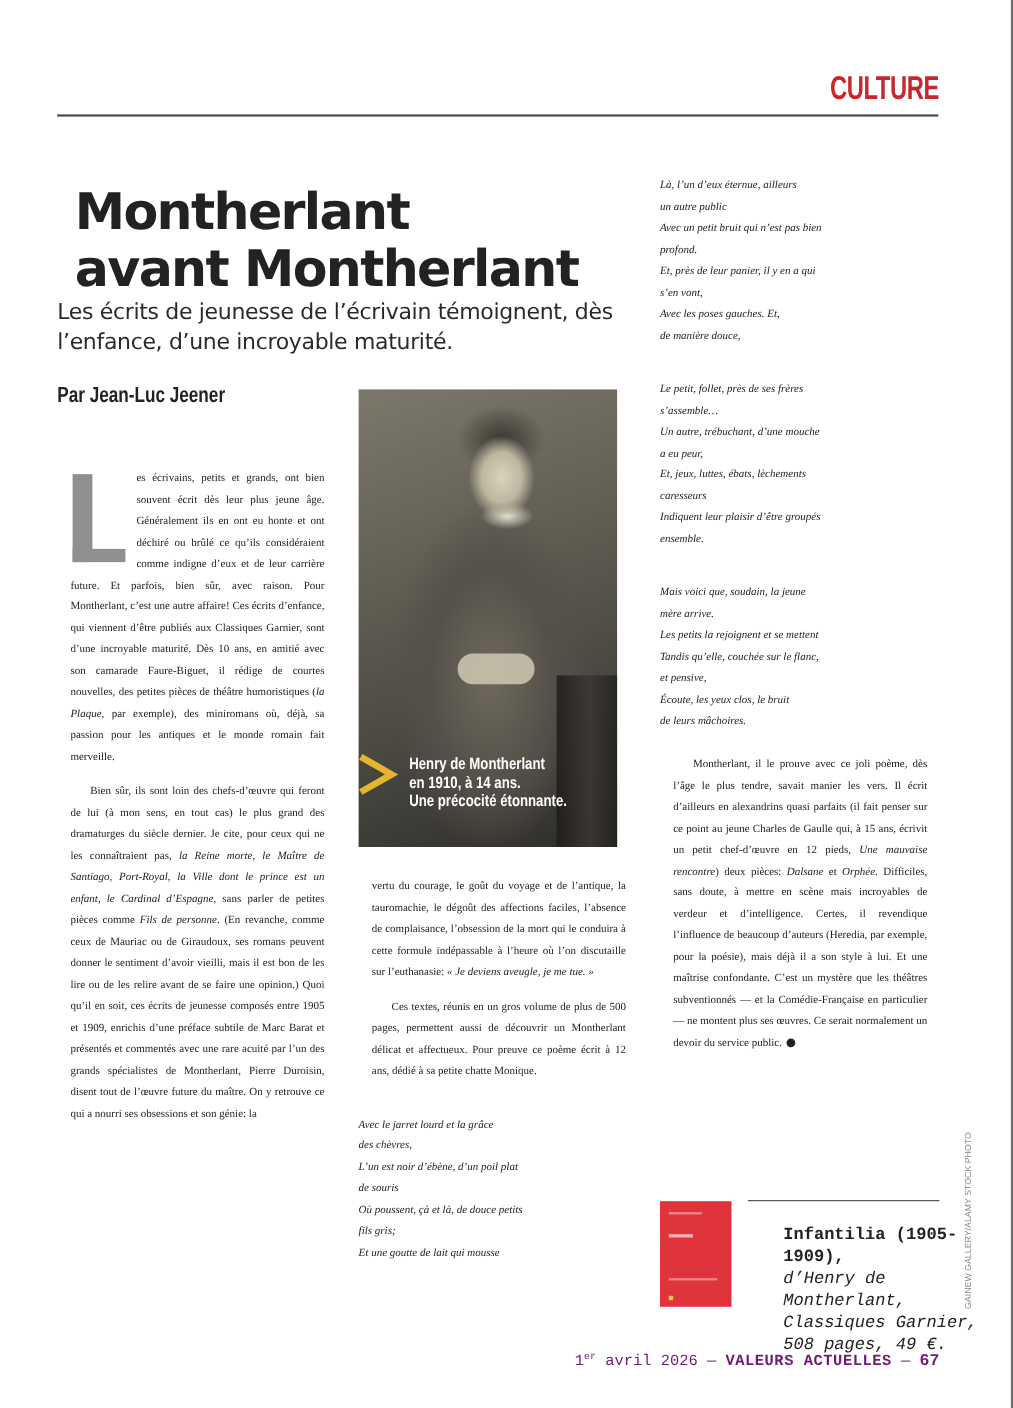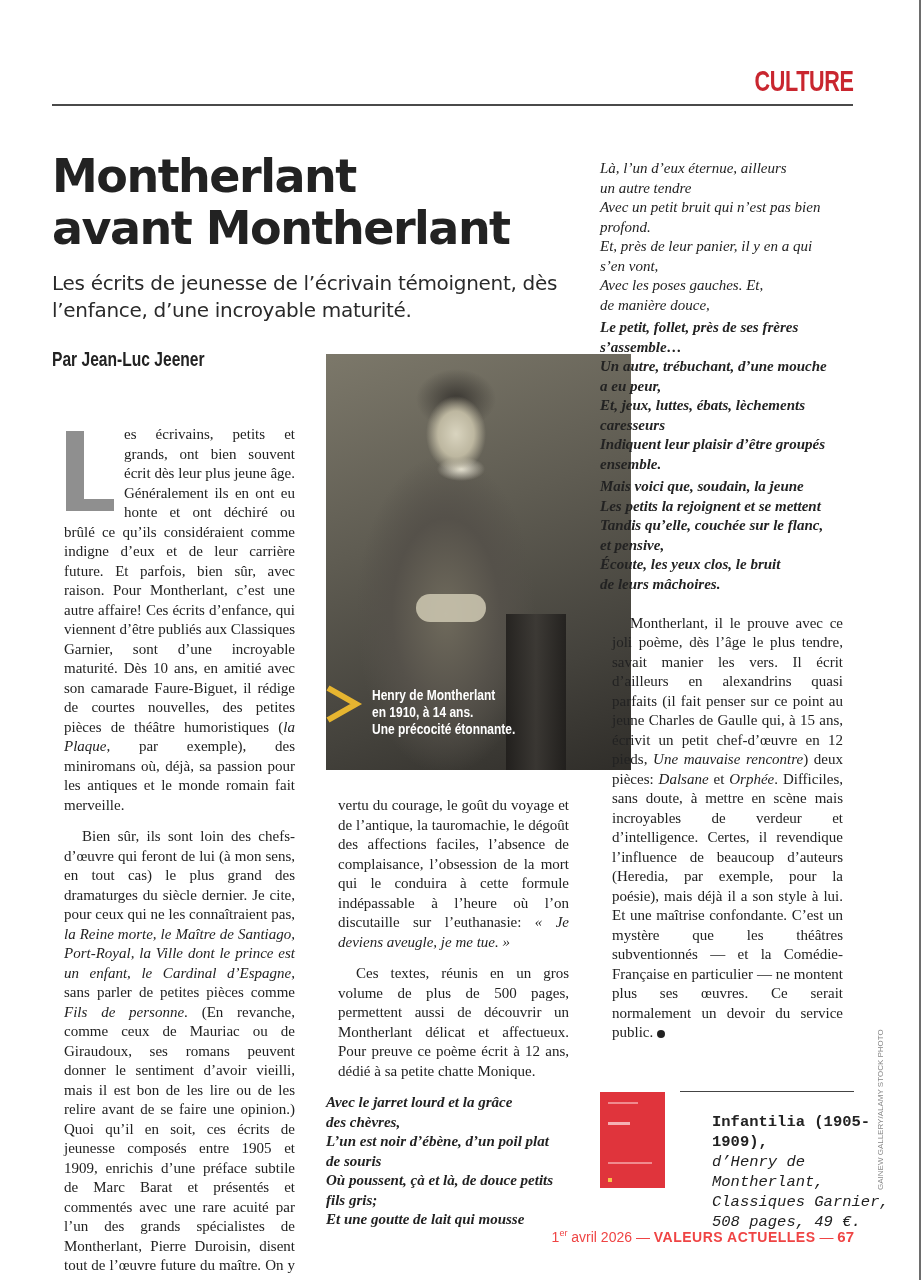--- a/index.html
+++ b/index.html
@@ -1,55 +1,55 @@
 <!DOCTYPE html>
 <html><head>
 <meta charset="utf-8">
 <style>
   html, body { margin:0; padding:0; background:#fff; }
   body { width:921px; height:1280px; position:relative; overflow:hidden; color:#1f1f1f; }
   .page-edge { position:absolute; left:919px; top:0; width:2px; height:1280px; background:#6d6d6d; }
   .section-label { position:absolute; right:67px; top:63px; font-family:"Liberation Sans", sans-serif; font-weight:700; font-size:30px; color:#c9262f; letter-spacing:-0.5px; transform:scaleX(0.72); transform-origin:right center; line-height:36px; }
   .top-rule { position:absolute; left:52px; top:104px; width:801px; height:2px; background:#4a4a4a; }
-  .headline { position:absolute; left:52px; top:150px; margin:0; font-family:"DejaVu Sans", sans-serif; font-weight:700; font-size:46px; line-height:52px; color:#222; letter-spacing:-1.5px; }
+  .headline { position:absolute; left:52px; top:150px; margin:16px; font-family:"DejaVu Sans", sans-serif; font-weight:700; font-size:46px; line-height:52px; color:#222; letter-spacing:-1.5px; }
   .deck { position:absolute; left:52px; top:270px; width:540px; margin:0; font-family:"DejaVu Sans", sans-serif; font-size:20px; line-height:27px; color:#2a2a2a; letter-spacing:-0.3px; }
   .byline { position:absolute; left:52px; top:348px; font-family:"Liberation Sans", sans-serif; font-weight:700; font-size:20px; color:#222; transform:scaleX(0.78); transform-origin:left center; }
-  .col { position:absolute; font-family:"Liberation Serif", serif; font-size:15px; line-height:19.5px; color:#222; text-align:justify; }
+  .col { position:absolute; font-family:"Liberation Serif", serif; font-size:10px; line-height:19.5px; color:#222; text-align:justify; }
   .col p { margin:12px; }
   .col .indent { text-indent:18px; }
   .col-1 { left:52px; top:413px; width:255px; }
   .col-2 { left:326px; top:784px; width:255px; }
   .col-3 { left:600px; top:159px; width:255px; }
   .dropcap { float:left; width:50px; height:80px; margin:6px 10px 0 0; position:relative; }
   .dropcap .v { position:absolute; left:2px; top:0; width:18px; height:80px; background:#8f8f8f; }
   .dropcap .h { position:absolute; left:2px; top:68px; width:48px; height:12px; background:#8f8f8f; }
   .poem { text-align:left; font-style:italic; }
-  .poem .stanza { margin-top:3px;font-weight:bold; }
-  .photo { position:absolute; left:326px; top:354px; width:305px; height:416px; overflow:hidden;
+  .poem .stanza { margin-top:29px; }
+  .photo { position:absolute; left:326px; top:354px; width:235px; height:416px; overflow:hidden;
     background:
       radial-gradient(ellipse 30px 38px at 130px 80px, #d9d4bf 0%, #bdb7a0 60%, transparent 100%),
       radial-gradient(ellipse 24px 12px at 135px 115px, #e8e4d4 0%, transparent 100%),
       radial-gradient(ellipse 90px 160px at 120px 260px, #6f6a5c 0%, #55514a 60%, transparent 100%),
       radial-gradient(ellipse 40px 30px at 130px 45px, #3b3833 0%, transparent 100%),
       linear-gradient(160deg, #7c786a 0%, #5f5c52 40%, #44423c 75%, #2f2d29 100%); }
   .photo .hand { position:absolute; left:90px; top:240px; width:70px; height:28px; border-radius:14px; background:#cfc9b3; opacity:.85; }
   .photo .rail { position:absolute; left:180px; top:260px; width:60px; height:156px; background:linear-gradient(90deg,#1e1c1a,#3a3733,#1e1c1a); opacity:.85; }
   .photo .chevron { position:absolute; left:0; top:330px; width:40px; height:40px; }
   .caption { position:absolute; left:46px; top:332px; font-family:"Liberation Sans", sans-serif; font-weight:700; font-size:15px; line-height:17px; color:#fff; transform:scaleX(0.8); transform-origin:left top; white-space:nowrap; }
   .bottom-rule { position:absolute; left:680px; top:1091px; width:174px; height:1px; background:#444; }
   .book-cover { position:absolute; left:600px; top:1092px; width:65px; height:96px; background:#e0343c; }
   .book-cover .l1 { position:absolute; left:8px; top:10px; width:30px; height:2px; background:#f08a8e; }
   .book-cover .l2 { position:absolute; left:8px; top:30px; width:22px; height:3px; background:#f5b0b3; }
   .book-cover .l3 { position:absolute; left:8px; top:70px; width:44px; height:2px; background:#f08a8e; }
   .book-cover .l4 { position:absolute; left:8px; top:86px; width:4px; height:4px; background:#f7c34a; }
   .book-info { position:absolute; left:680px; top:1112px; font-family:Liberation Mono, monospace; font-size:15.5px; line-height:20px; color:#222;margin-left:32px; }
   .book-info .title { font-weight:700; }
   .book-info .meta { font-style:italic; }
   .credit { position:absolute; left:876px; top:1190px; font-family:"Liberation Sans", sans-serif; font-size:8px; color:#888; transform:rotate(-90deg); transform-origin:left top; white-space:nowrap; }
-  .footer { position:absolute; right:67px; top:1228px; font-family:Liberation Sans, sans-serif; font-size:14px; color:#ef4444; white-space:nowrap; }
+  .footer { position:absolute; right:67px; top:1228px; font-family:Liberation Mono, monospace; font-size:14px; color:#701a75; white-space:nowrap; }
   .footer sup { font-size:9px; }
   .footer .mag { font-weight:700; letter-spacing:0.5px; }
   .footer .pg { font-weight:700; font-size:15px; }
   .end-mark { display:inline-block; width:8px; height:8px; border-radius:50%; background:#222; margin-left:4px; vertical-align:middle; }
 </style>
 </head>
 <body>
 
 <div class="page-edge"></div>
 
@@ -102,21 +102,21 @@
       <div>Où poussent, çà et là, de douce petits</div>
       <div>fils gris;</div>
       <div>Et une goutte de lait qui mousse</div>
     </div>
   </div>
 </div>
 
 <div class="col col-3">
   <div class="poem">
     <div>Là, l’un d’eux éternue, ailleurs</div>
-    <div>un autre tendre</div>
+    <div>un autre public</div>
     <div>Avec un petit bruit qui n’est pas bien</div>
     <div>profond.</div>
     <div>Et, près de leur panier, il y en a qui</div>
     <div>s’en vont,</div>
     <div>Avec les poses gauches. Et,</div>
     <div>de manière douce,</div>
   </div>
   <div class="poem">
     <div class="stanza">
       <div>Le petit, follet, près de ses frères</div>
@@ -125,20 +125,21 @@
       <div>a eu peur,</div>
       <div>Et, jeux, luttes, ébats, lèchements</div>
       <div>caresseurs</div>
       <div>Indiquent leur plaisir d’être groupés</div>
       <div>ensemble.</div>
     </div>
   </div>
   <div class="poem">
     <div class="stanza">
       <div>Mais voici que, soudain, la jeune</div>
+      <div>mère arrive.</div>
       <div>Les petits la rejoignent et se mettent</div>
       <div>Tandis qu’elle, couchée sur le flanc,</div>
       <div>et pensive,</div>
       <div>Écoute, les yeux clos, le bruit</div>
       <div>de leurs mâchoires.</div>
     </div>
   </div>
   <p class="indent" style="margin-top:19.5px;">
     <span>Montherlant, il le prouve avec ce joli poème, dès l’âge le plus tendre, savait manier les vers. Il écrit d’ailleurs en alexandrins quasi parfaits (il fait penser sur ce point au jeune Charles de Gaulle qui, à 15 ans, écrivit un petit chef-d’œuvre en 12 pieds, </span><i>Une mauvaise rencontre</i><span>) deux pièces: </span><i>Dalsane</i><span> et </span><i>Orphée</i><span>. Difficiles, sans doute, à mettre en scène mais incroyables de verdeur et d’intelligence. Certes, il revendique l’influence de beaucoup d’auteurs (Heredia, par exemple, pour la poésie), mais déjà il a son style à lui. Et une maîtrise confondante. C’est un mystère que les théâtres subventionnés — et la Comédie-Française en particulier — ne montent plus ses œuvres. Ce serait normalement un devoir du service public.</span><span class="end-mark"></span>
   </p>

